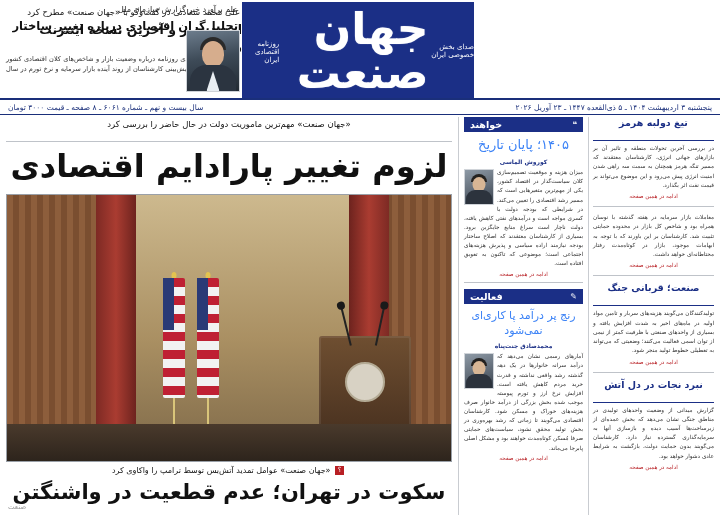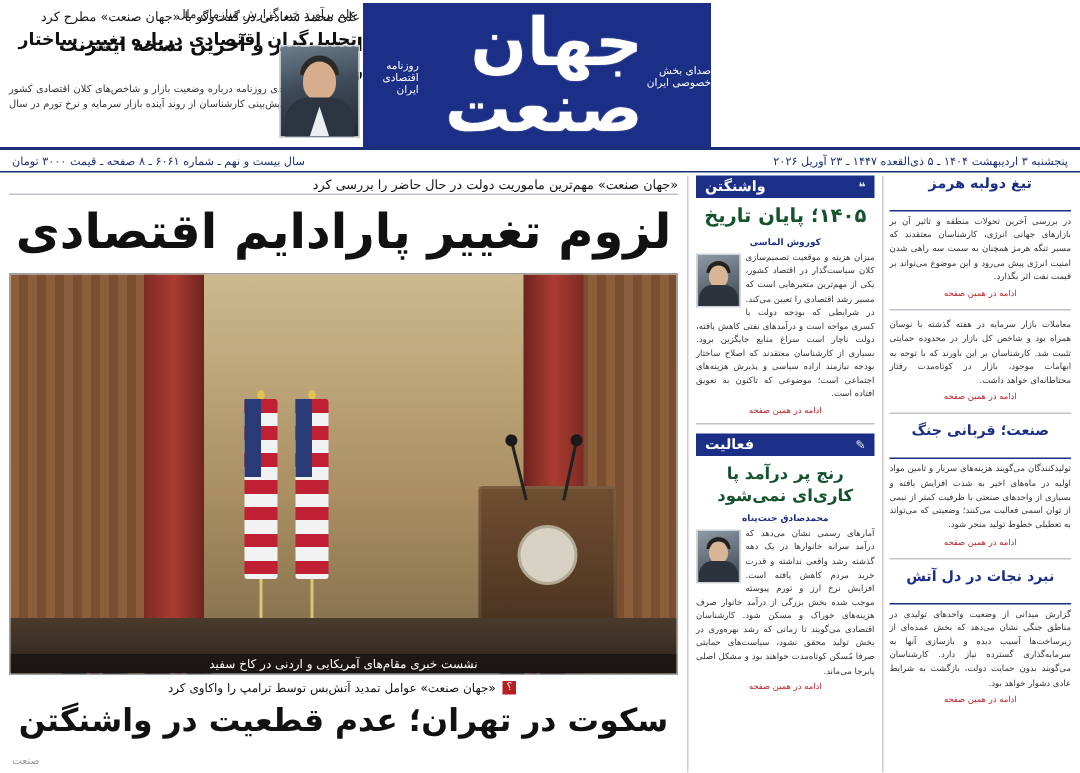--- a/index.html
+++ b/index.html
@@ -114,40 +114,40 @@
   .sb-rule { height: 1px; background: #bfc3c9; margin: 5px 0 6px; }
 
   
   .mid-head {
     background: #1b2f86; color: #fff; font-size: 9.5px; font-weight: bold;
     padding: 2px 6px; display: flex; align-items: center; justify-content: space-between;
     margin-bottom: 4px;
   }
   .mid-head .hicon { font-size: 8px; opacity: .9; }
   .mid-title {
-    font-size: 13px; font-weight: bold; color: #14532d; text-align: center; line-height: 1.4;
+    font-size: 13px; font-weight: normal; color: #3b82f6; text-align: center; line-height: 1.4;
     margin: 3px 0 4px;
   }
   .mid-title.sm { font-size: 11px; }
   .byline {
     font-size: 6px; color: #1b2f86; text-align: center; margin-bottom: 3px; font-weight: bold;
   }
   .mid-body { font-size: 5.7px; color: #333; line-height: 1.6; text-align: justify; }
   .mid-thumb {
     float: left; width: 30px; height: 36px; margin: 1px 3px 2px 0;
     background: linear-gradient(160deg,#8e9aa6,#3b4450);
     border: 1px solid #d0d4d9; position: relative;
   }
   .mid-thumb .f { position:absolute; top:7px; left:50%; transform:translateX(-50%); width:13px;height:15px;border-radius:50%;background:#d8b695;}
   .mid-thumb .h { position:absolute; top:4px; left:50%; transform:translateX(-50%); width:16px;height:8px;border-radius:8px 8px 0 0;background:#23211f;}
   .mid-thumb .b { position:absolute; bottom:0; left:50%; transform:translateX(-50%); width:26px;height:14px;border-radius:9px 9px 0 0;background:#2c333d;}
 
   
   .main-kicker {
-    font-size: 8.5px; color: #111; padding: 2px 0 0;
+    font-size: 8.5px; color: #111; text-align: center; padding: 2px 0 12px;
     border-bottom: 1px solid #bfc3c9; margin-bottom: 4px;
   }
   .main-headline {
     font-size: 32px; font-weight: bold; color: #111; text-align: center;
     line-height: 1.25; margin: 4px 0 8px; letter-spacing: -.5px;
   }
   .photo {
     position: relative; width: 100%; height: 268px;
     border: 1px solid #9aa0a8; overflow: hidden;
     background: linear-gradient(#b99c6d, #8d7350);
@@ -267,21 +267,21 @@
         <div class="sb-kicker">نبرد نجات در دل آتش</div>
         <div class="sb-body">گزارش میدانی از وضعیت واحدهای تولیدی در مناطق جنگی نشان می‌دهد که بخش عمده‌ای از زیرساخت‌ها آسیب دیده و بازسازی آنها به سرمایه‌گذاری گسترده نیاز دارد. کارشناسان می‌گویند بدون حمایت دولت، بازگشت به شرایط عادی دشوار خواهد بود.</div>
         <div class="sb-more">ادامه در همین صفحه</div>
       </div>
     </div>
 
     <div class="col-mid">
       <div>
         <div class="mid-head">
           <span class="hicon">❝</span>
-          <span>واشنگتن</span>
+          <span>خواهند</span>
         </div>
         <div class="mid-title">۱۴۰۵؛ پایان تاریخ</div>
         <div class="byline">کوروش الماسی</div>
         <div class="mid-body">
           <span class="mid-thumb">
             <span class="h"></span>
             <span class="f"></span>
             <span class="b"></span>
           </span>
           <span>میزان هزینه و موقعیت تصمیم‌سازی کلان سیاست‌گذار در اقتصاد کشور، یکی از مهم‌ترین متغیرهایی است که مسیر رشد اقتصادی را تعیین می‌کند. در شرایطی که بودجه دولت با کسری مواجه است و درآمدهای نفتی کاهش یافته، دولت ناچار است سراغ منابع جایگزین برود. بسیاری از کارشناسان معتقدند که اصلاح ساختار بودجه نیازمند اراده سیاسی و پذیرش هزینه‌های اجتماعی است؛ موضوعی که تاکنون به تعویق افتاده است.</span>
@@ -356,21 +356,20 @@
           <div class="tie"></div>
         </div>
 
         <div class="podium">
           <div class="seal"></div>
           <div class="mic" style="top:-30px; left:26px; transform:rotate(-14deg);"></div>
           <div class="mic" style="top:-30px; left:60px; transform:rotate(12deg);"></div>
         </div>
 
         <div class="p-floor"></div>
-        <div class="photo-caption">نشست خبری مقام‌های آمریکایی و اردنی در کاخ سفید</div>
       </div>
 
       <div class="main-strip">
         <span class="pmark">؟</span>
         <span>«جهان صنعت» عوامل تمدید آتش‌بس توسط ترامپ را واکاوی کرد</span>
       </div>
       <div class="main-bottom-headline">سکوت در تهران؛ عدم قطعیت در واشنگتن</div>
     </div>
 
   </div>

